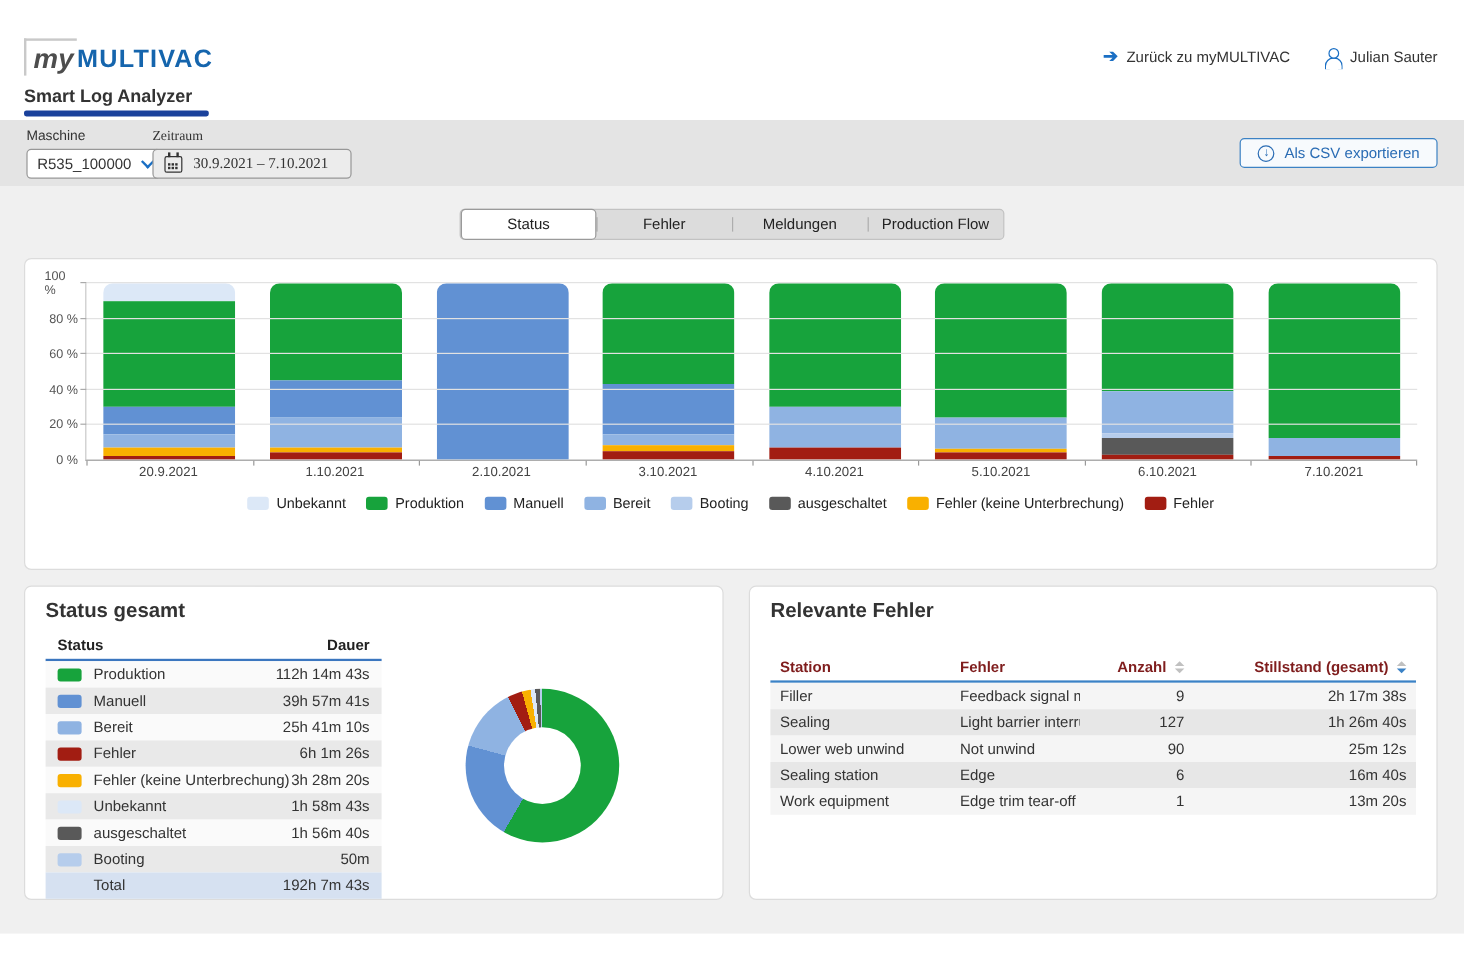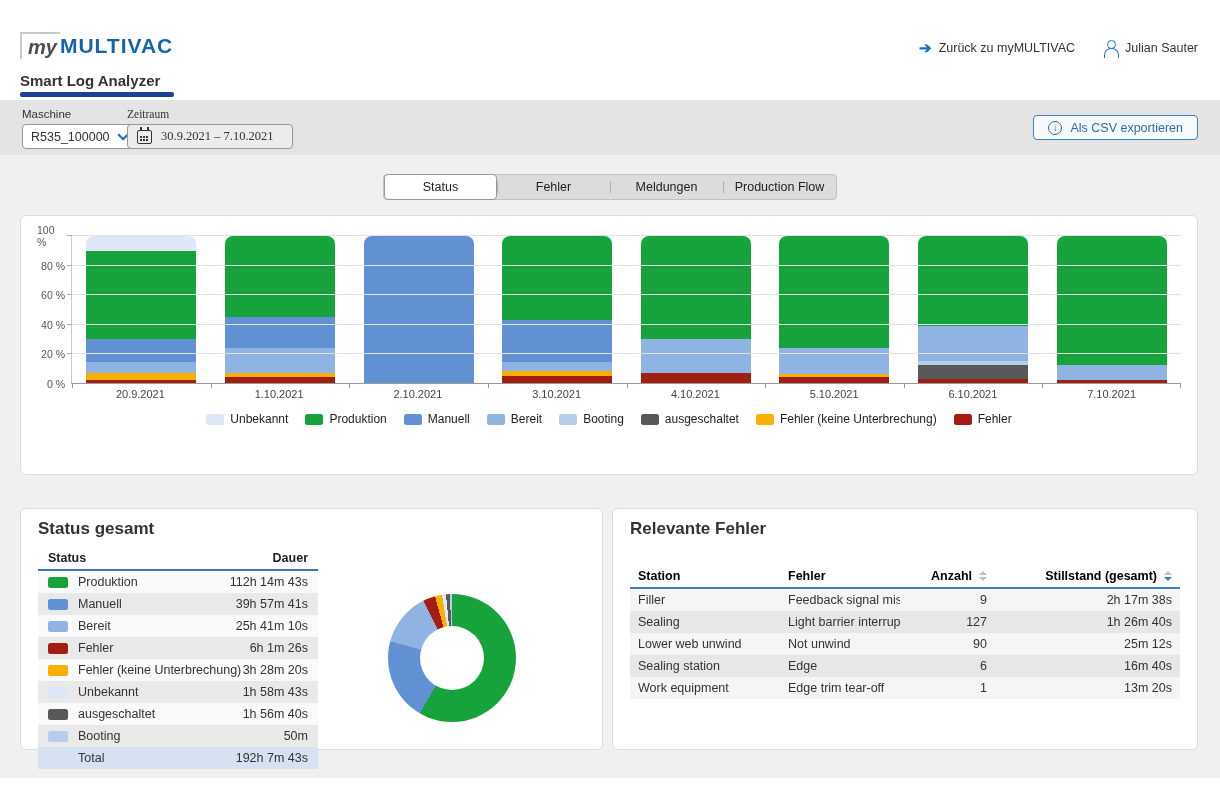--- a/index.html
+++ b/index.html
@@ -2,21 +2,21 @@
 <html><head>
 <meta charset="utf-8">
 <style>
   * { box-sizing: border-box; margin: 0; padding: 0; }
   html,body { width:1220px; height:800px; overflow:hidden; }
   body { font-family:"Liberation Sans", sans-serif; background:#fff; color:#333; }
 
   
   .header { height:100px; background:#fff; position:relative; }
   .logo { position:absolute; left:20px; top:32px; display:flex; align-items:flex-end; }
-  .logo-my { font-style:italic; font-weight:bold; font-size:20px; color:#4d4d4d;
+  .logo-my { font-style:italic; font-weight:bold; font-size:23px; color:#4d4d4d;
              border-left:2px solid #c9c9c9; border-top:2px solid #c9c9c9; padding:2px 3px 0 6px; }
   .logo-brand { font-weight:bold; font-size:21px; color:#1565ad; letter-spacing:1px; padding-bottom:1px; }
   .app-tab { position:absolute; left:20px; top:72px; font-size:15px; font-weight:600; color:#333; padding-bottom:8px; }
   .app-tab::after { content:""; position:absolute; left:0; right:-14px; bottom:0; height:5px; background:#1a419b; border-radius:2px; }
   .header-links { position:absolute; right:22px; top:40px; display:flex; align-items:center; gap:28px; font-size:12.5px; }
   .hlink { display:flex; align-items:center; gap:7px; cursor:pointer; color:#333; }
   .arrow-ico { color:#1a6fc4; font-weight:bold; font-size:15px; line-height:1; }
   .person-ico { width:15px; height:15px; position:relative; display:inline-block; }
   .person-ico::before { content:""; position:absolute; left:4px; top:0; width:7px; height:7px; border:1.5px solid #1a6fc4; border-radius:50%; }
   .person-ico::after { content:""; position:absolute; left:1px; top:8px; width:13px; height:9px; border:1.5px solid #1a6fc4; border-bottom:none; border-radius:7px 7px 0 0; }
@@ -68,21 +68,21 @@
   .group { flex:1; display:flex; align-items:flex-end; justify-content:center; }
   .bar { width:110px; height:100%; display:flex; flex-direction:column-reverse; border-radius:8px 8px 0 0; overflow:hidden; }
   .seg-block { width:100%; }
   .xlabels { display:flex; margin-left:34px; margin-top:4px; }
   .xlab { flex:1; text-align:center; font-size:11px; color:#444; }
   .legend { display:flex; justify-content:center; gap:17px; margin-top:12px; }
   .legend-item { display:flex; align-items:center; gap:6px; font-size:12px; color:#222; }
   .swatch { width:18px; height:11px; border-radius:2.5px; flex:none; }
 
   
-  .cards-row { position:absolute; left:20px; right:22px; top:333px; bottom:28px; display:flex; gap:9px;margin-top:20px; }
+  .cards-row { position:absolute; left:20px; right:22px; top:333px; bottom:28px; display:flex; gap:21px; }
   .status-card { width:583px; flex:none; padding:10px 17px; }
   .errors-card { flex:1; padding:10px 17px; }
 
   .status-flex { display:flex; margin-top:8px; }
   .status-table { width:280px; flex:none; font-size:12.5px; }
   .st-header { display:flex; justify-content:space-between; font-weight:bold; color:#222;
                border-bottom:2px solid #3b76bf; padding:4px 10px 5px 10px; height:24px; }
   .st-row { display:flex; align-items:center; height:22px; padding:0 10px; }
   .st-row:nth-child(odd) { background:#fafafa; }
   .st-row:nth-child(even) { background:#e9e9e9; }
@@ -91,21 +91,21 @@
   .st-dur { text-align:right; white-space:nowrap; }
   .st-total { display:flex; align-items:center; height:22px; padding:0 10px; background:#d6e1f1; }
   .st-total .st-label { margin-left:30px; }
 
   .donut-wrap { flex:1; display:flex; align-items:center; justify-content:center; }
   .donut { width:128px; height:128px; border-radius:50%; position:relative; }
   .donut::after { content:""; position:absolute; left:50%; top:50%; width:64px; height:64px;
                   transform:translate(-50%,-50%); background:#fff; border-radius:50%; }
 
   .errors-table { margin-top:24px; font-size:12.5px; }
-  .et-head { font-weight:bold; color:#000000; padding:4px 8px 2px 8px; height:24px; display:flex; align-items:center; }
+  .et-head { font-weight:bold; color:#7f1d1d; padding:4px 8px 2px 8px; height:24px; display:flex; align-items:center; }
   .et-head.num { justify-content:flex-end; }
   .et-headrow { display:grid; grid-template-columns:150px 1fr 95px 185px; border-bottom:2px solid #3b82c6; }
   .et-row { display:grid; grid-template-columns:150px 1fr 95px 185px; height:22px; align-items:center; }
   .et-row:nth-child(odd) { background:#f5f5f5; }
   .et-row:nth-child(even) { background:#e7e7e7; }
   .et-cell { padding:0 8px; white-space:nowrap; overflow:hidden; }
   .et-cell.num { text-align:right; }
   .sort-ico { display:inline-flex; flex-direction:column; gap:2px; margin-left:7px; }
   .caret { width:0; height:0; border-left:4px solid transparent; border-right:4px solid transparent; }
   .caret.up { border-bottom:4px solid #c0c0c0; }

